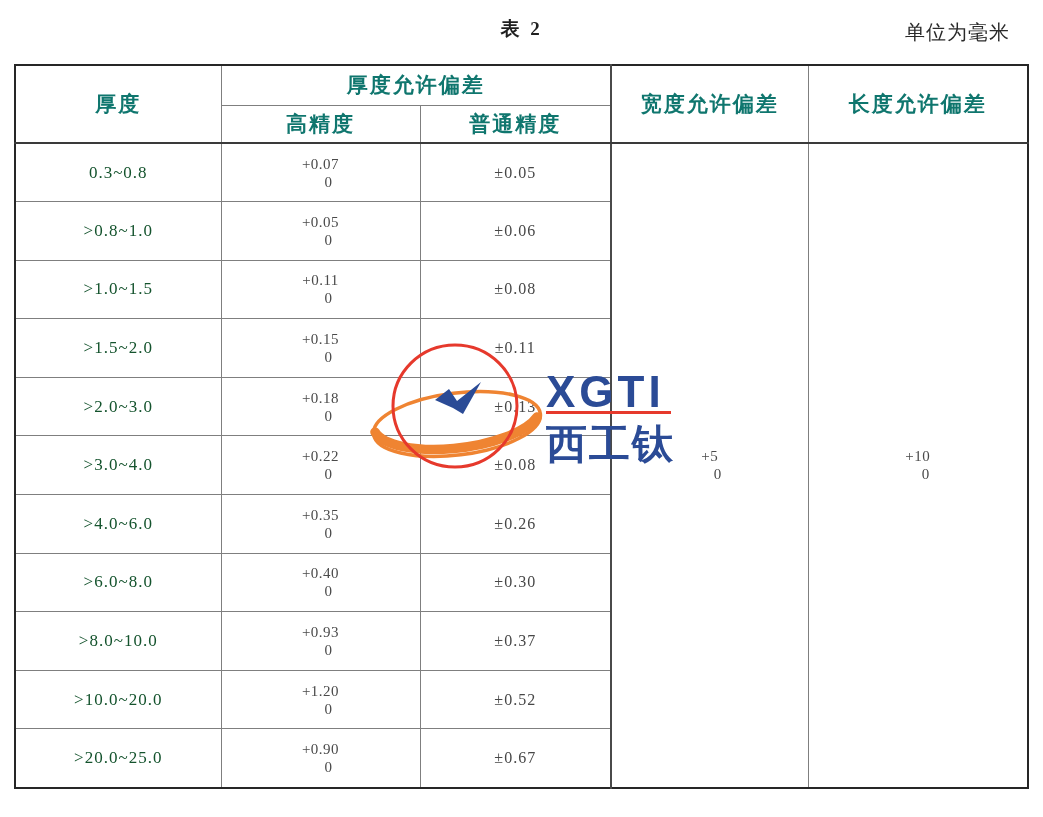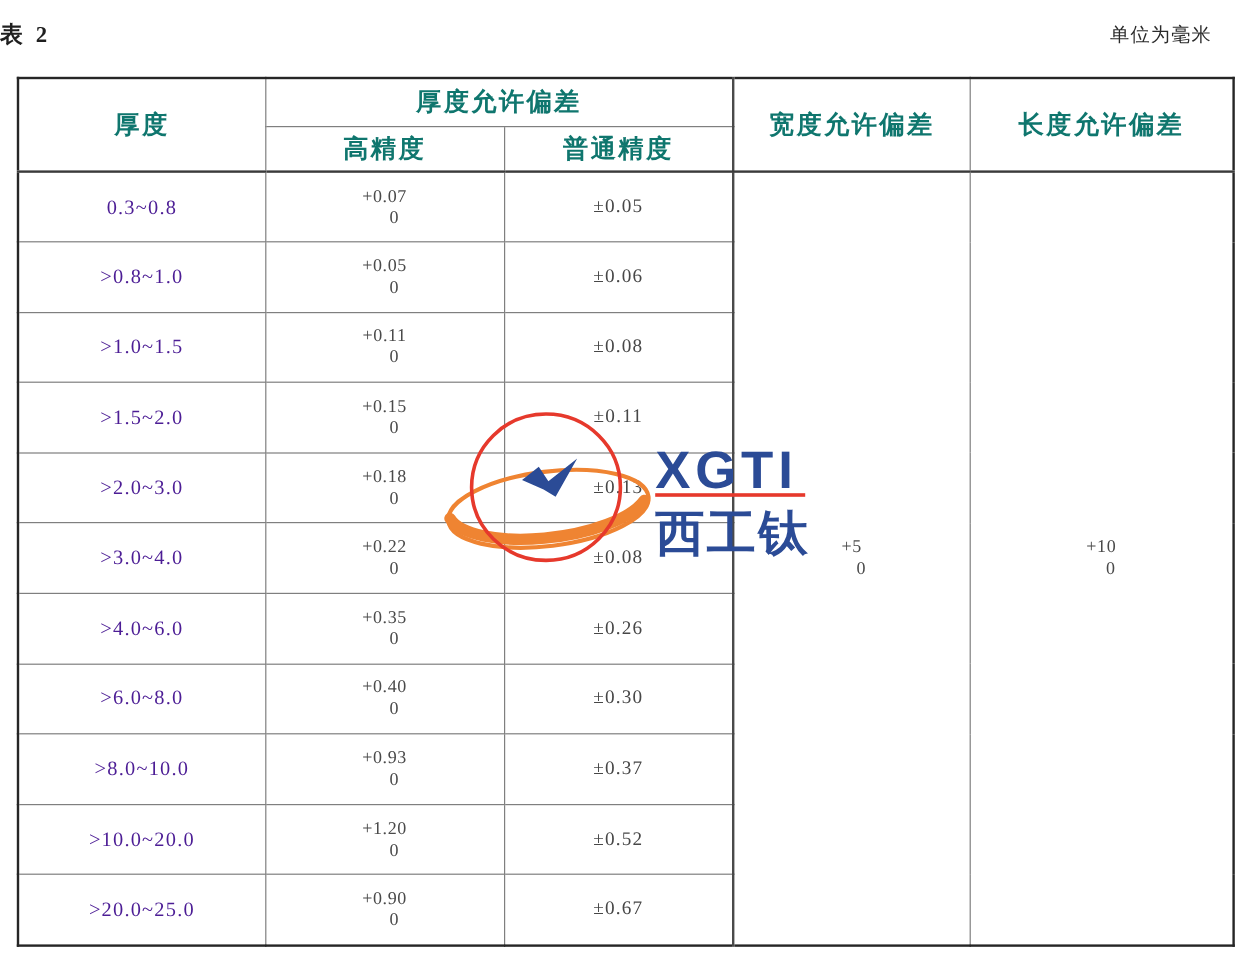--- a/index.html
+++ b/index.html
@@ -2,42 +2,42 @@
 <html><head>
 <meta charset="utf-8">
 <style>
   html,body{margin:0;padding:0;}
   body{
     width:1043px;height:817px;position:relative;background:#ffffff;
     font-family:"Liberation Serif","DejaVu Serif",serif;color:#2b2b2b;
     overflow:hidden;
   }
   .title{
-    position:absolute;top:16px;left:0;width:100%;
+    position:absolute;top:16px;left:0;width:100%;text-align:center;
     font-size:19px;font-weight:bold;letter-spacing:3px;color:#1f1f1f;
   }
   .unit{
-    position:absolute;top:19px;right:33px;font-size:16px;letter-spacing:1px;color:#2a2a2a;
+    position:absolute;top:19px;right:33px;font-size:20px;letter-spacing:1px;color:#2a2a2a;
   }
   table.tol-table{
     position:absolute;left:14px;top:64px;width:1013px;
     border-collapse:collapse;table-layout:fixed;background:transparent;
   }
   table.tol-table{border:2px solid #262626;}
   .tol-table th,.tol-table td{
     border:1px solid #7f7f7f;text-align:center;vertical-align:middle;
     padding:0;font-weight:normal;
   }
   .tol-table thead th{font-size:21px;letter-spacing:2px;color:#0f766e;font-weight:bold;}
   .tol-table thead tr.h1{height:40px;}
   .tol-table thead tr.h2{height:38px;}
   .tol-table thead th.hb{border-bottom:2px solid #3a3a3a;}
   .dl{border-left:2px solid #4a4a4a !important;}
   .tol-table tbody tr{height:58.6px;}
-  td.c-th{font-size:17px;letter-spacing:1px;color:#4c1d95;}
+  td.c-th{font-size:17px;letter-spacing:1px;color:#14532d;}
   td.c-np{font-size:16px;letter-spacing:1px;color:#474747;}
   .tol{display:inline-block;text-align:center;font-size:15px;line-height:18px;color:#4a4a4a;letter-spacing:0.5px;}
   .tol .zero{padding-left:16px;}
   .logo{position:absolute;left:365px;top:338px;width:330px;height:140px;z-index:5;pointer-events:none;}
   .logo text.latin{font-family:"Liberation Sans","DejaVu Sans",sans-serif;font-weight:bold;}
   .logo text.cjk{font-family:"Liberation Sans","DejaVu Sans",sans-serif;font-weight:bold;}
 </style>
 </head>
 <body>
 

